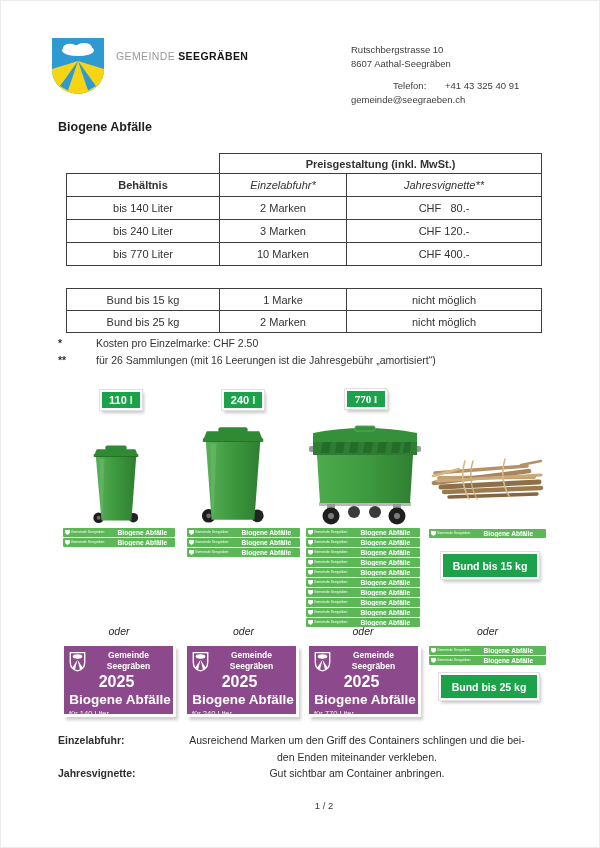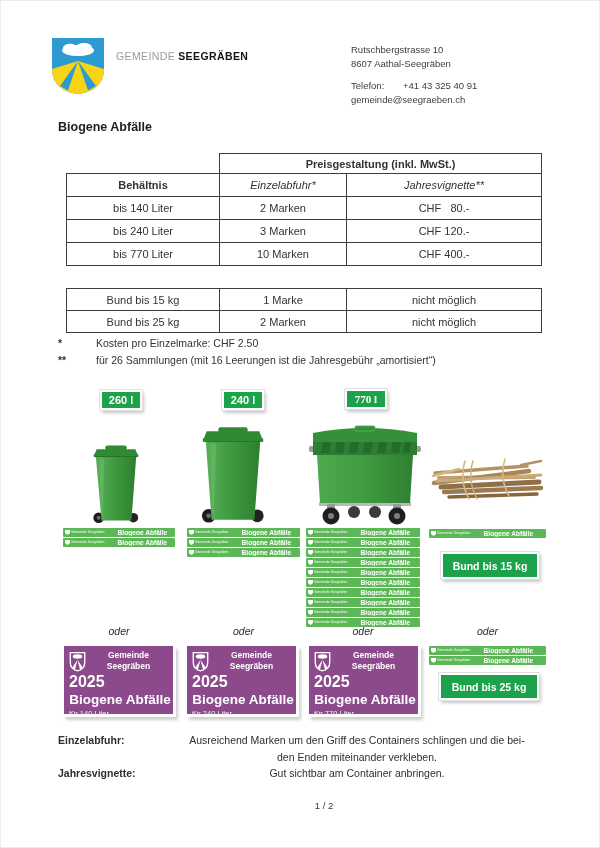--- a/index.html
+++ b/index.html
@@ -8,21 +8,21 @@
     font-family:"Liberation Sans","DejaVu Sans",sans-serif;color:#3a3a3a;
     overflow:hidden;border:1px solid #ececec;box-sizing:border-box;
   }
   .abs{position:absolute;}
 
   
   .orgname{font-size:10.5px;letter-spacing:.4px;white-space:nowrap;}
   .orgname .light{color:#9a9a9c;font-weight:400;}
   .orgname .bold{color:#141414;font-weight:700;margin-left:3px;text-align:center;}
   .addr{font-size:9.5px;line-height:13.5px;color:#3d3d3d;}
-  .addr .row{display:flex;}
+  .addr .row{display:flex;margin-left:42px;}
   .addr .lbl{width:52px;flex:none;}
   .gap8{height:9px;}
 
   .page-title{font-size:12.5px;font-weight:700;color:#1f1f1f;}
 
   
   table.doc{border-collapse:collapse;table-layout:fixed;font-size:11px;color:#333;}
   table.doc td{border:1px solid #3d3d3d;text-align:center;vertical-align:middle;padding:0;white-space:pre;}
   table.doc td.noborder{border:none;}
   td.bold{font-weight:700;}
@@ -59,21 +59,21 @@
 
   
   .vignette{
     width:112px;height:71px;background:#8c4a8c;color:#fff;box-sizing:border-box;
     box-shadow:inset -3px -3px 0 0 #fff, 2px 3px 3px rgba(0,0,0,.2);
     padding:4px 5px 0 5px;
   }
   .v-head{display:flex;align-items:flex-start;}
   .v-head svg{flex:none;margin-top:1px;}
   .v-issuer{flex:1;text-align:center;font-size:8.5px;font-weight:700;line-height:11px;}
-  .v-year{text-align:left;font-size:16px;font-weight:700;line-height:17px;padding-right:7px;margin-top:1px;}
+  .v-year{text-align:center;font-size:16px;font-weight:700;line-height:17px;padding-right:7px;margin-top:1px;}
   .v-title{text-align:center;font-size:13.5px;font-weight:700;line-height:16px;margin-top:2px;white-space:nowrap;}
   .v-size{text-align:left;font-size:7.5px;padding-right:7px;color:rgba(255,255,255,.92);margin-top:1px;}
 
   
   .instr{display:grid;grid-template-columns:106px 1fr;font-size:10.5px;line-height:16.5px;color:#2e2e2e;}
   .instr .lbl{font-weight:700;}
   .instr .txt{white-space:pre-line;text-align:center;}
 
   .pagenum{font-size:9.5px;color:#3a3a3a;text-align:center;width:100%;}
 </style>
@@ -169,21 +169,21 @@
 
   <div class="abs footnote" style="left:57px;top:336px;width:490px;">
     <span class="mark">*</span>
     <span>Kosten pro Einzelmarke: CHF 2.50</span>
   </div>
   <div class="abs footnote" style="left:57px;top:353px;width:490px;">
     <span class="mark">**</span>
     <span>für 26 Sammlungen (mit 16 Leerungen ist die Jahresgebühr „amortisiert“)</span>
   </div>
 
-  <div class="abs tag size" style="left:99px;top:389px;width:42px;height:20px;">260 l</div>
+  <div class="abs tag size" style="left:99px;top:389px;width:42px;height:20px;">110 l</div>
   <div class="abs tag size" style="left:221px;top:389px;width:42px;height:20px;">240 l</div>
   <div class="abs tag size" style="left:344px;top:388px;width:42px;height:20px;font-family:Liberation Serif, serif;">770 l</div>
 
   <div class="abs" style="left:88px;top:440px;">
     <svg width="54" height="84" viewBox="0 0 56 86">
       <defs>
         <linearGradient id="g1" x1="0" y1="0" x2="1" y2="0">
           <stop offset="0" stop-color="#5ab05a"></stop>
             <stop offset=".45" stop-color="#3f9b3f"></stop>
             <stop offset="1" stop-color="#2e7e31"></stop>

